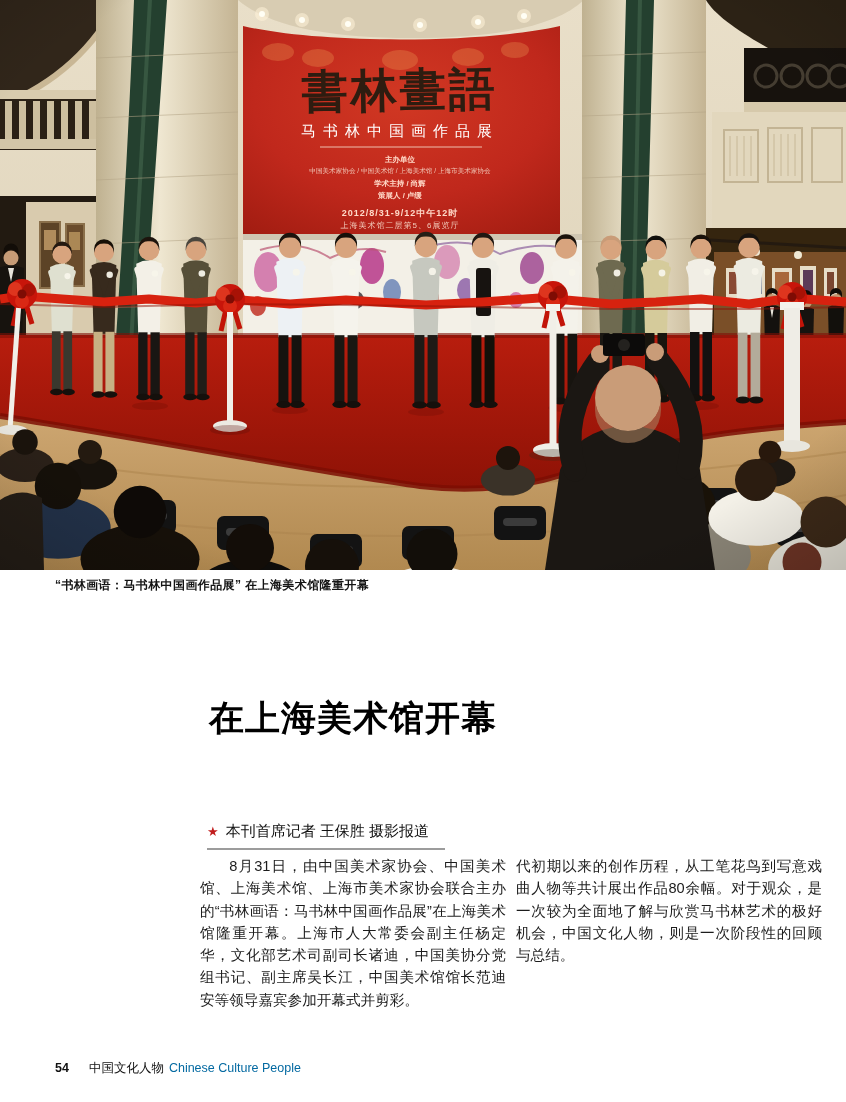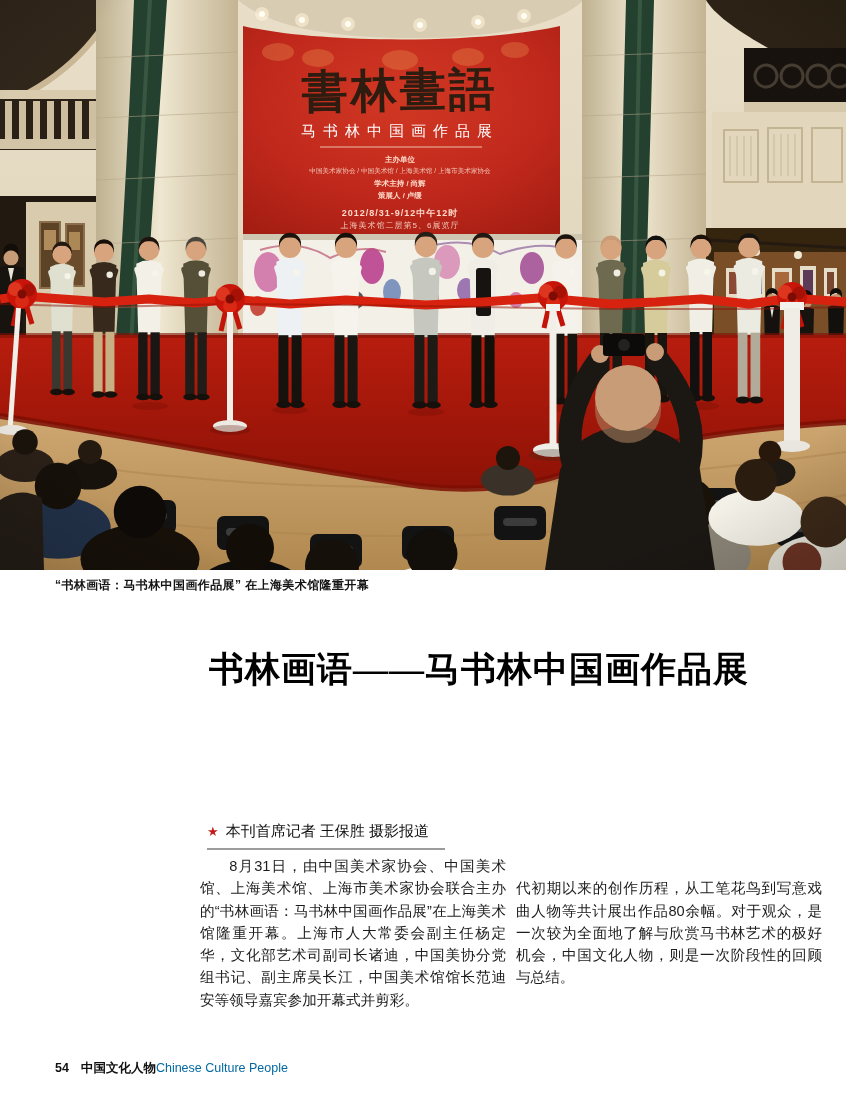--- a/index.html
+++ b/index.html
@@ -23,28 +23,28 @@
     font-size:35px; line-height:49px; color:#000; letter-spacing:1px;
   }
 
   .byline {
     position:absolute; left:207px; top:822px;
     font-size:15px; font-weight:400; color:#111;
     border-bottom:2px solid #9c9c9c; padding:0 16px 7px 0;
   }
   .byline .star { color:#c11d1d; margin-right:7px; font-size:13px; }
 
-  .columns { position:absolute; left:200px; top:855px; width:622px; display:flex; gap:10px;align-items:center; }
+  .columns { position:absolute; left:200px; top:855px; width:622px; display:flex; gap:10px; }
   .col { width:306px; font-size:14.6px; line-height:22.3px; text-align:justify; color:#1c1c1c; }
   .col p { margin:0; }
   .col p.indent { text-indent:2em; }
 
   .footer { position:absolute; left:55px; top:1060px; font-size:12.5px; color:#111; }
-  .footer .num { font-weight:700; margin-right:12px; }
-  .footer .cn  { font-weight:700; }
+  .footer .num { font-weight:700; margin-right:20px; }
+  .footer .cn  { font-weight:400; margin-right:5px; }
   .footer .en  { font-weight:400; color:#0369a1; }
 
   
   .bnr-t { font-family:"Liberation Sans", sans-serif; }
 </style>
 </head>
 <body>
 
 <div class="page">
 
@@ -387,21 +387,22 @@
       <circle cx="628" cy="398" r="33" fill="#c99c78"></circle>
       <path d="M595,398 A33,33 0 0 0 661,398 L661,410 A33,33 0 0 1 595,410 Z" fill="#a97f5e" opacity=".6"></path>
     </g>
 
     <rect x="0" y="0" width="846" height="570" fill="url(#vigG)"></rect>
   </svg>
 
   <div class="caption">“书林画语：马书林中国画作品展” 在上海美术馆隆重开幕</div>
 
   <h1 class="headline">
-    <span>书林画语——马书林中国画作品展</span><br>
+    <br>
+    <span>在上海美术馆开幕</span>
   </h1>
 
   <div class="byline">
     <span class="star">★</span><span>本刊首席记者  王保胜  摄影报道</span>
   </div>
 
   <div class="columns">
     <div class="col">
       <p class="indent">8月31日，由中国美术家协会、中国美术馆、上海美术馆、上海市美术家协会联合主办的“书林画语：马书林中国画作品展”在上海美术馆隆重开幕。上海市人大常委会副主任杨定华，文化部艺术司副司长诸迪，中国美协分党组书记、副主席吴长江，中国美术馆馆长范迪安等领导嘉宾参加开幕式并剪彩。</p>
     </div>

